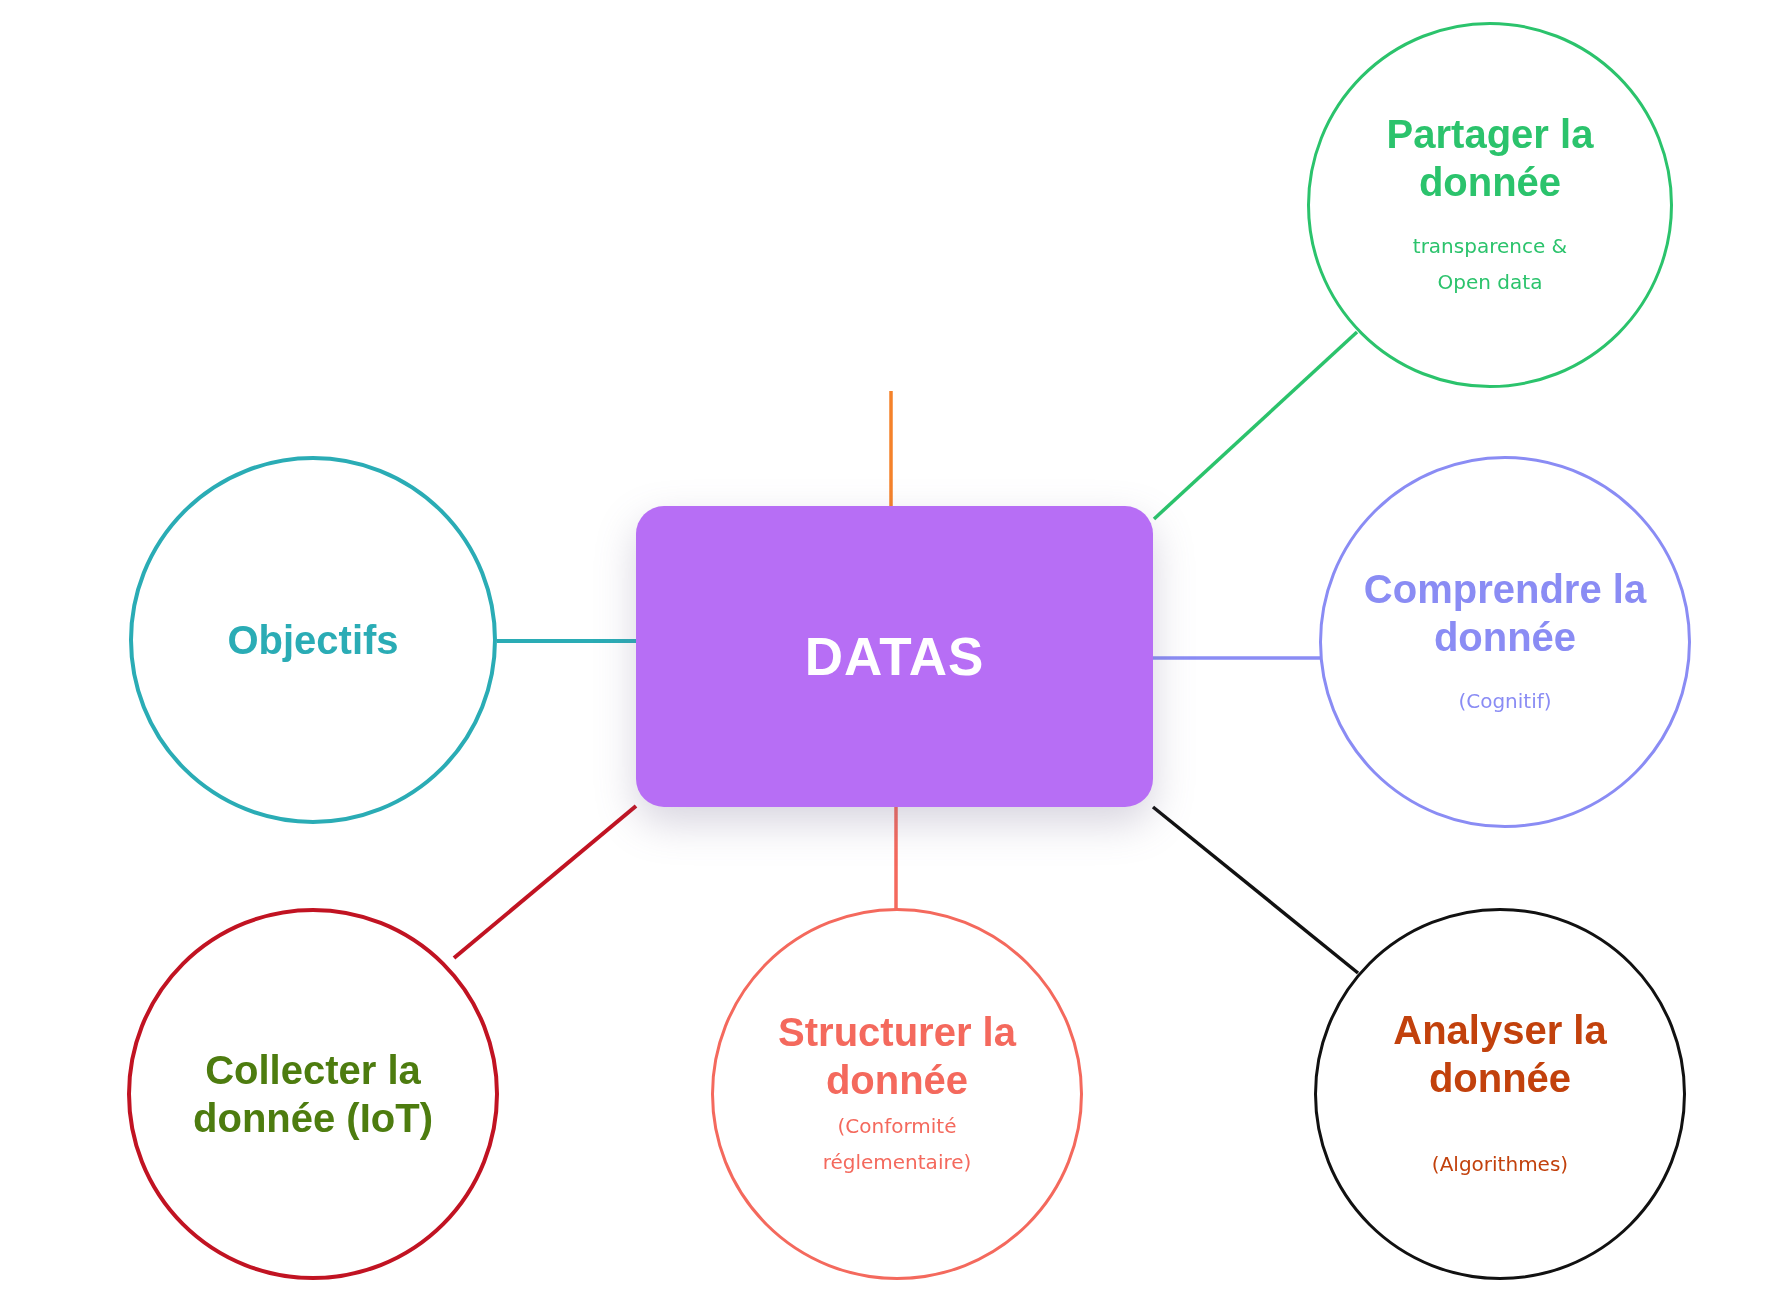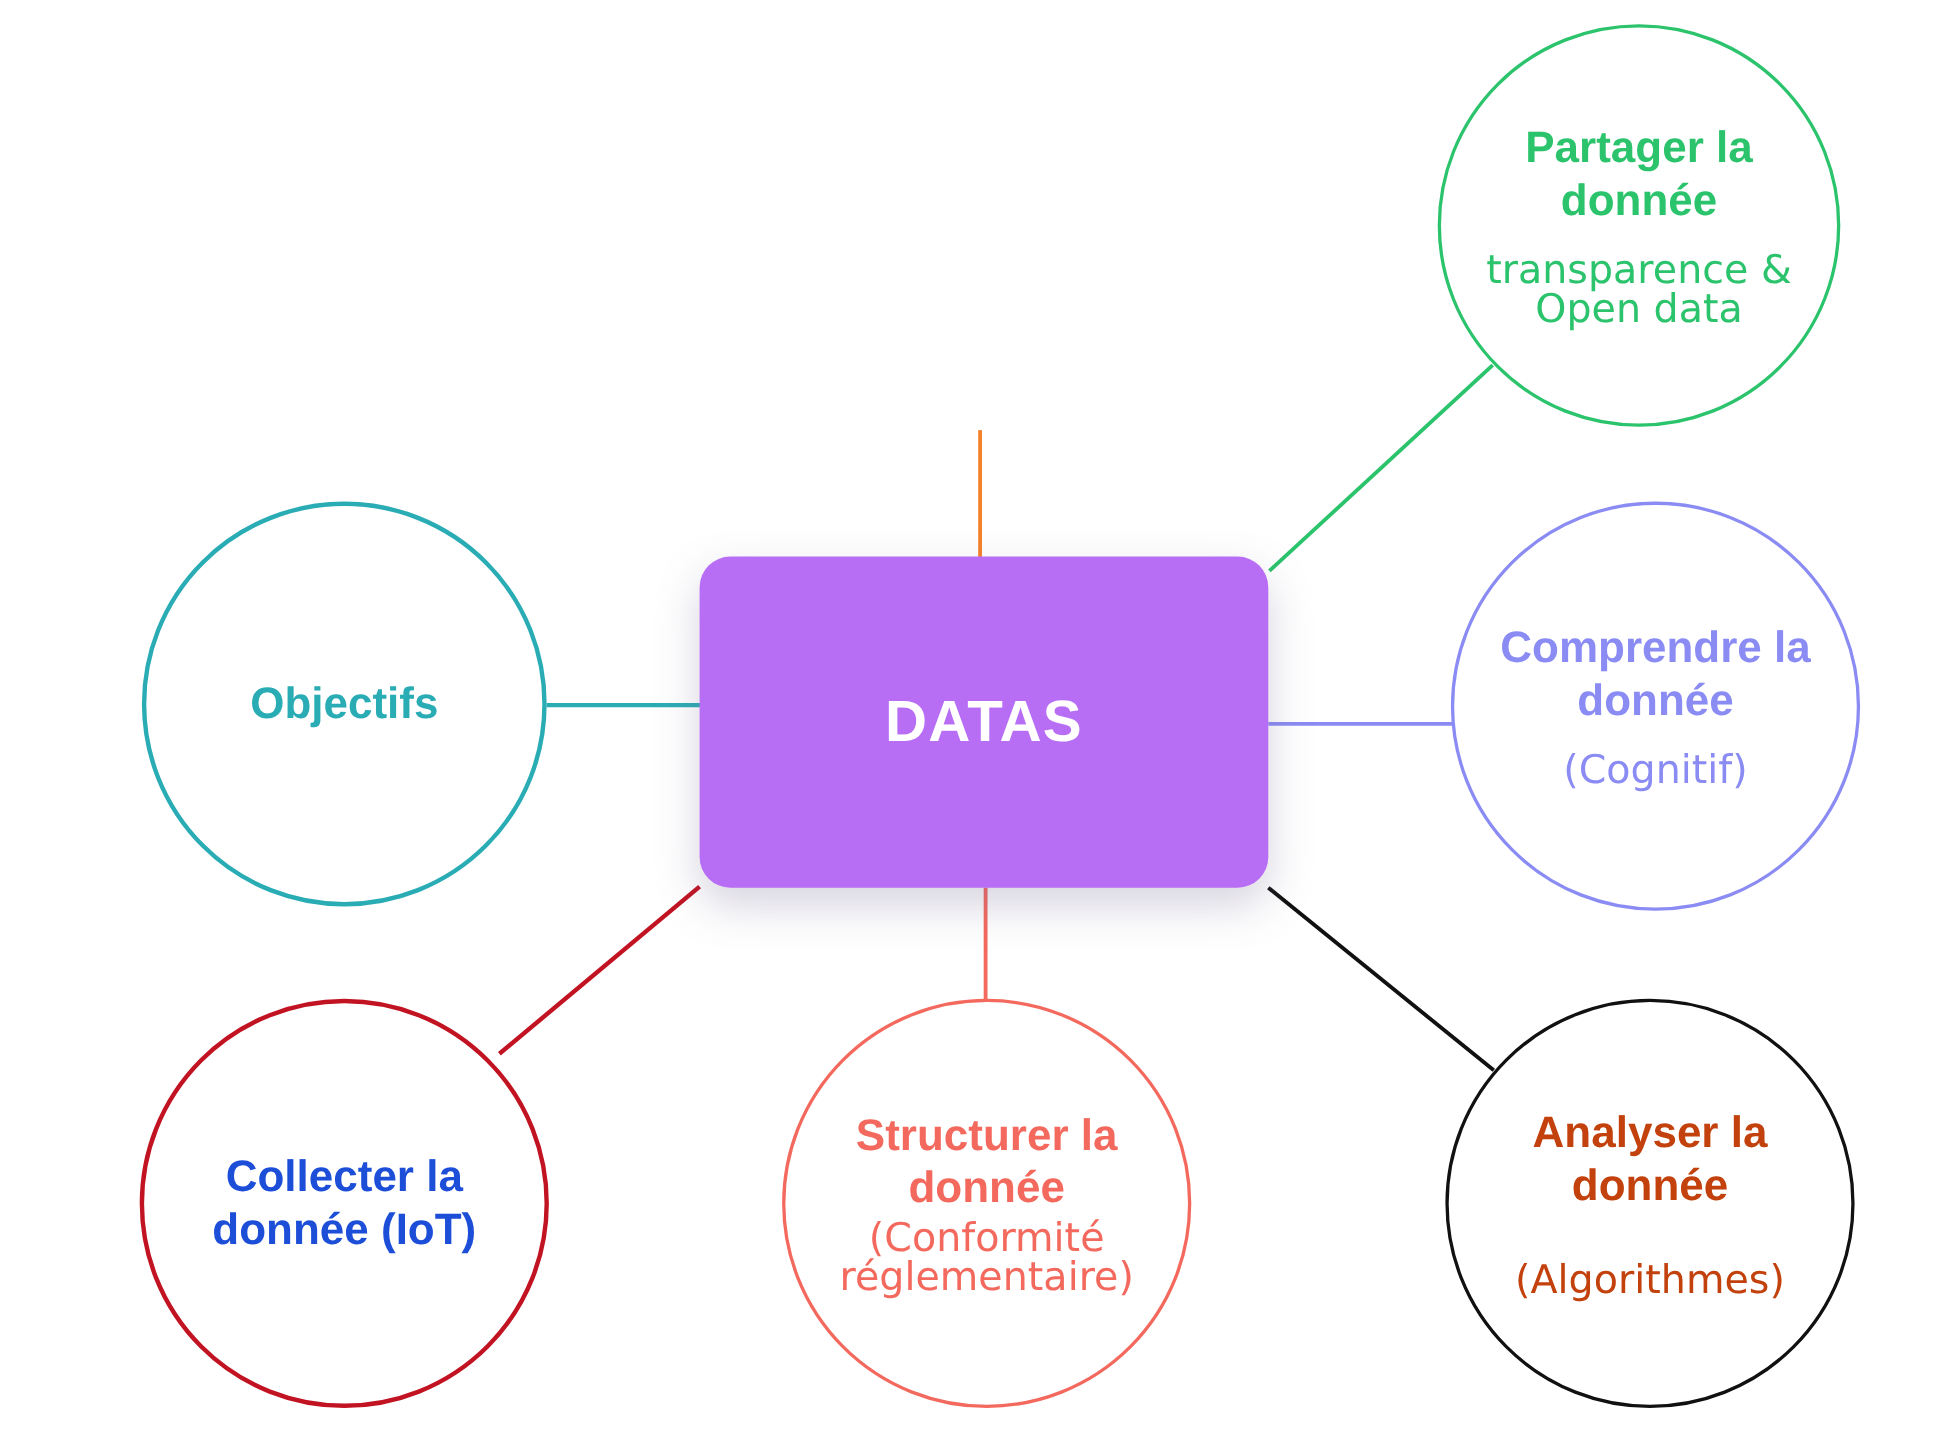--- a/index.html
+++ b/index.html
@@ -26,21 +26,21 @@
   }
   .circle .title{
     font-weight:700;
     font-size:40px;
     line-height:48px;
     white-space:pre-line;
   }
   .circle .subtitle{
     font-family:"DejaVu Sans",sans-serif;
     font-weight:400;
-    font-size:36px;
+    font-size:20px;
     line-height:36px;
     margin-top:22px;
     white-space:pre-line;
   }
   .circle .subtitle:empty{display:none;}
 
   
   .node-predir     {left:697px; top:29px;  width:362px;height:362px;border-width:4px;}
   .node-partager   {left:1307px;top:22px;  width:366px;height:366px;border-width:3.5px;}
   .node-objectifs  {left:129px; top:456px; width:368px;height:368px;border-width:4px;text-align:center;}
@@ -93,21 +93,21 @@
     <div class="title">Objectifs</div>
 
   </div>
 
   <div class="circle node-comprendre" style="border-color: rgb(138, 140, 244); color: rgb(138, 140, 244);">
     <div class="title">Comprendre la
 donnée</div>
     <div class="subtitle">(Cognitif)</div>
   </div>
 
-  <div class="circle node-collecter" style="border-color: rgb(193, 19, 34); color: #1d4ed8;">
+  <div class="circle node-collecter" style="border-color: rgb(193, 19, 34); color: #4d7c0f;">
     <div class="title">Collecter la
 donnée (IoT)</div>
 
   </div>
 
   <div class="circle node-structurer" style="border-color: rgb(244, 105, 93); color: rgb(244, 105, 93);">
     <div class="title">Structurer la
 donnée</div>
     <div class="subtitle">(Conformité
 réglementaire)</div>

